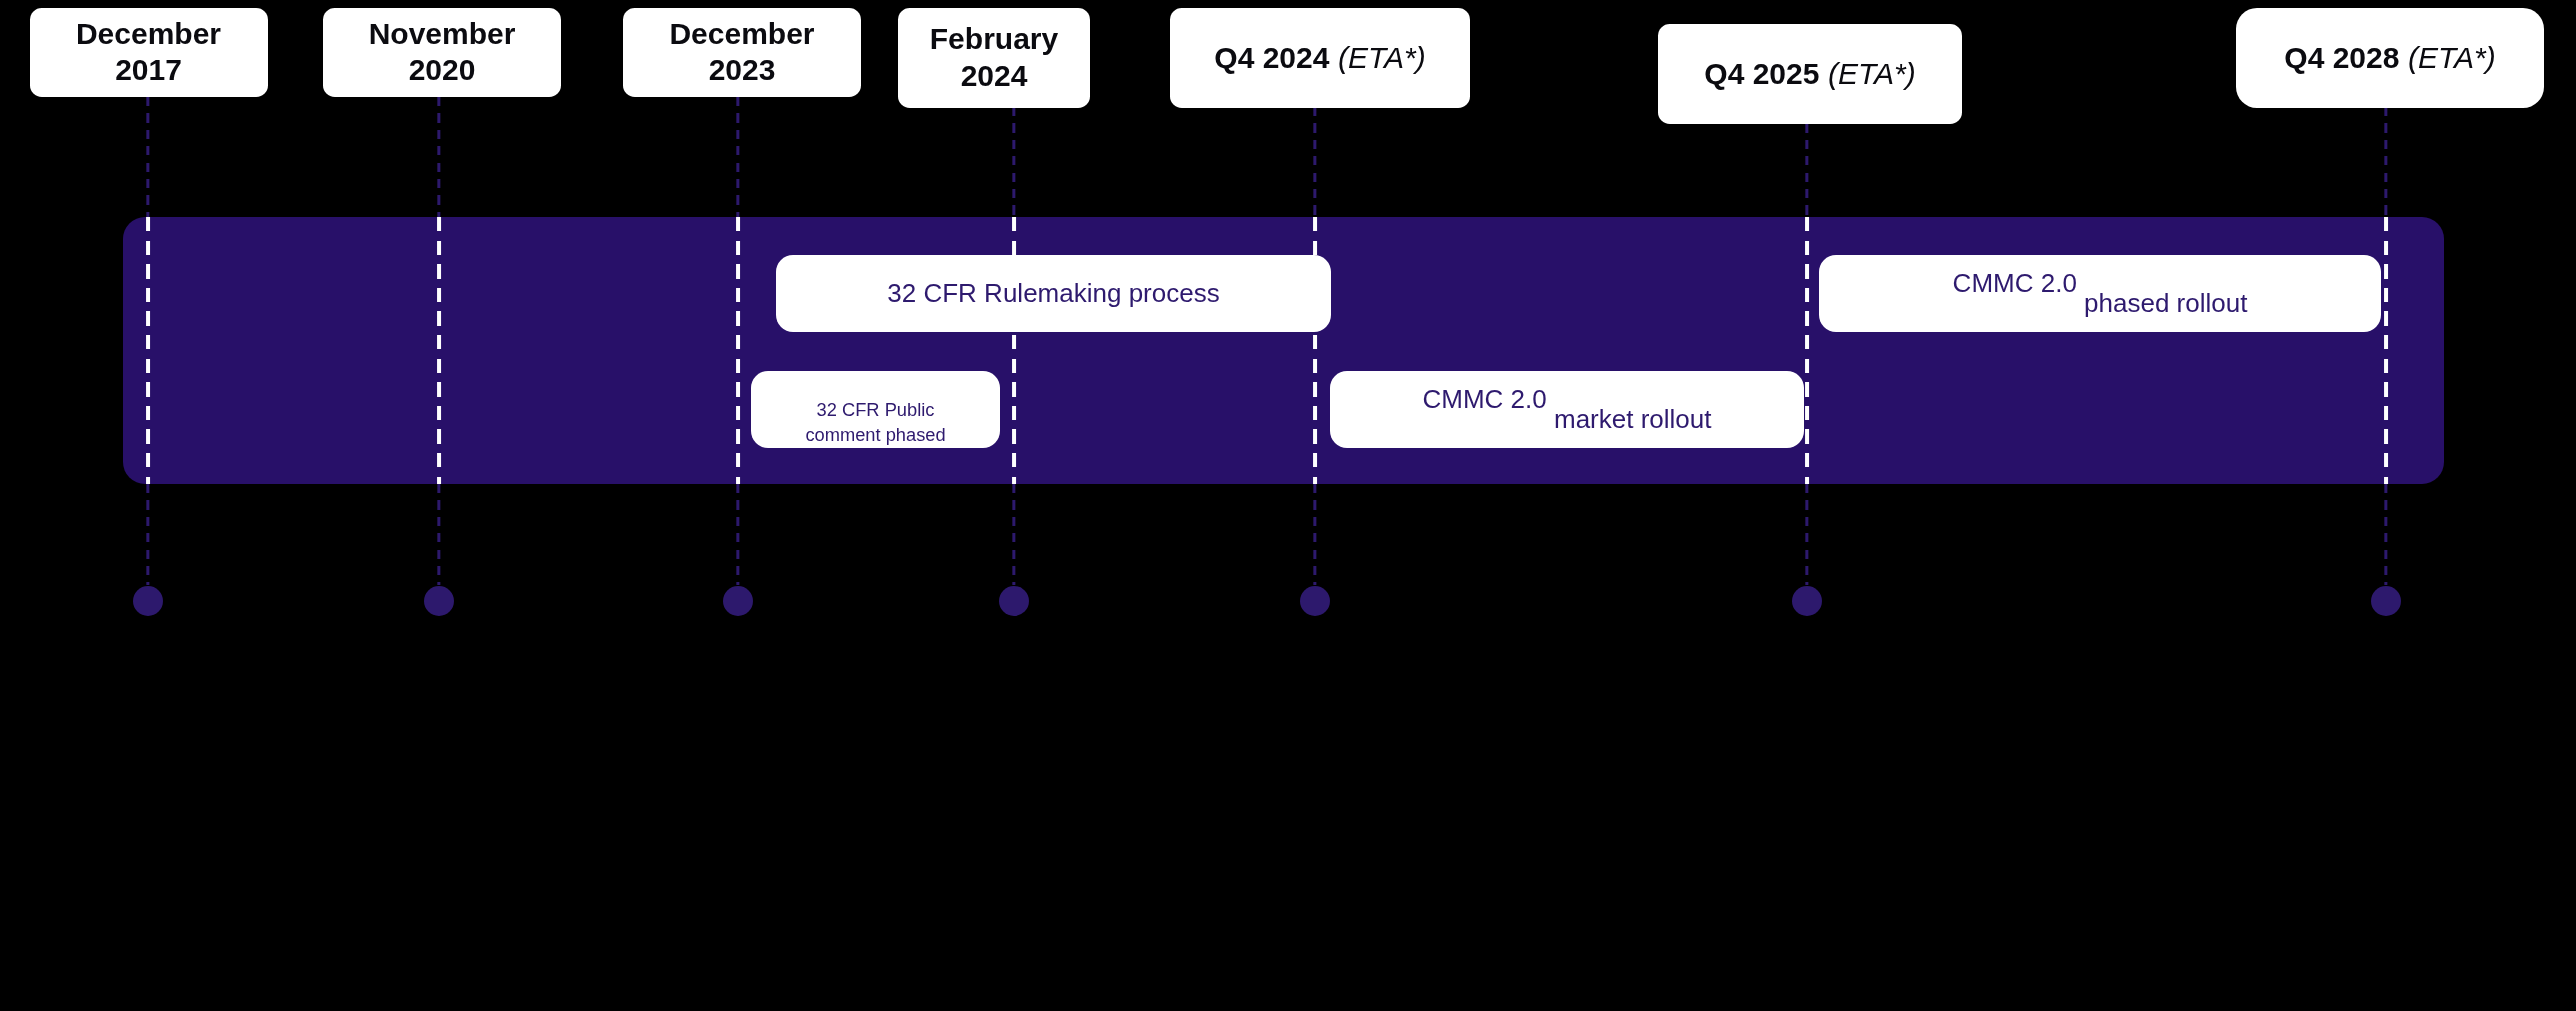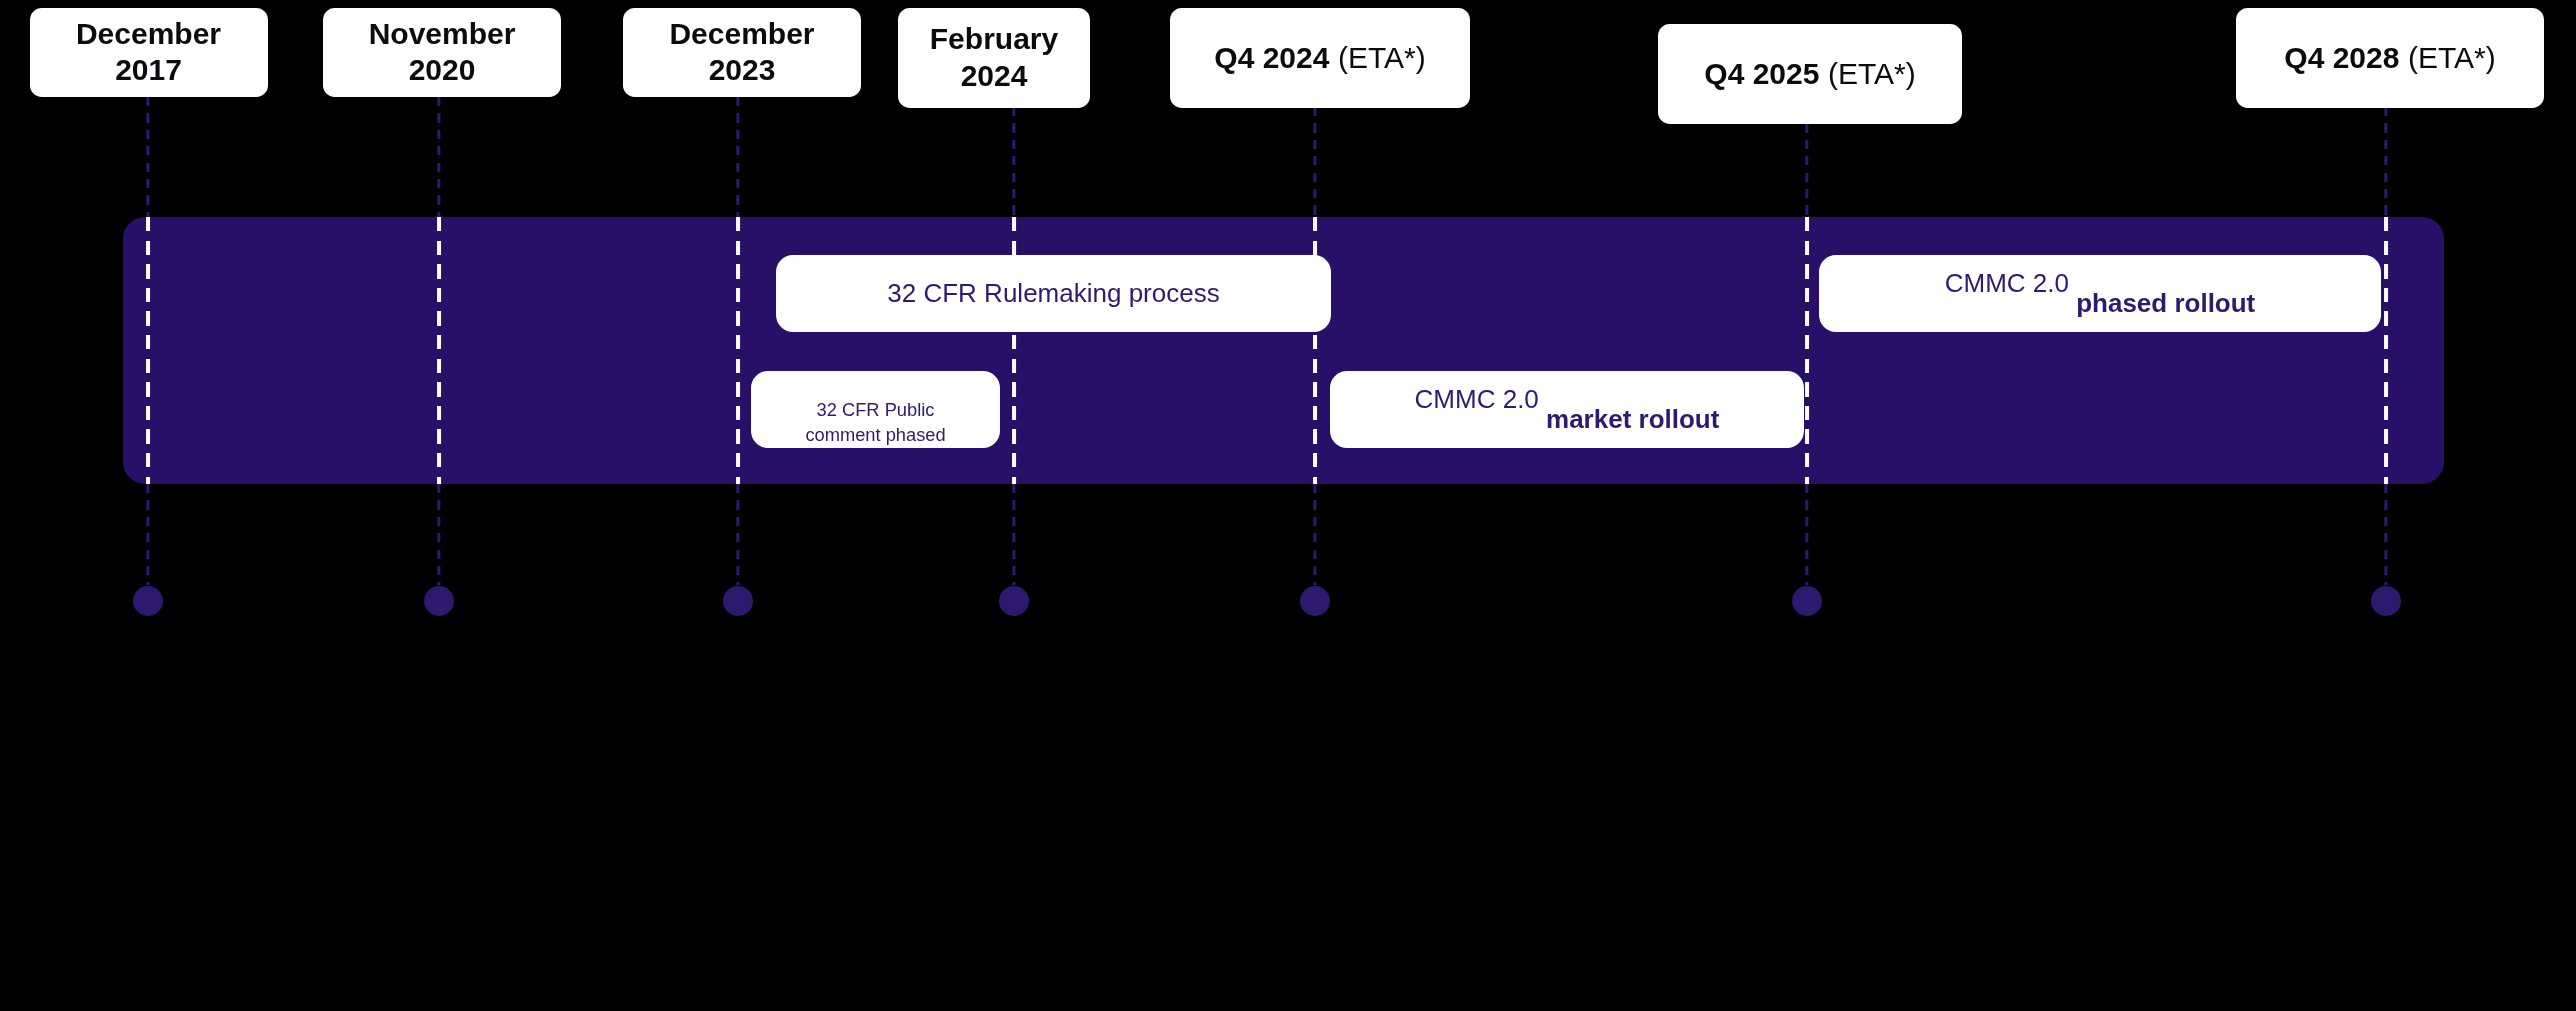--- a/index.html
+++ b/index.html
@@ -51,35 +51,35 @@
     flex-direction: column;
     align-items: center;
     justify-content: center;
     font-weight: 700;
     font-size: 30px;
     line-height: 1.22;
     color: var(--date-text);
     text-align: center;
   }
   .date-row { display: flex; align-items: baseline; gap: 8.5px; justify-content: space-between; }
-  .date-suffix { font-weight: 400; }
+  .date-suffix { font-weight: 400; font-style: italic; }
   .phase-box {
     position: absolute;
     background: var(--box-bg);
     border-radius: 17px;
     display: flex;
     align-items: center;
     justify-content: center;
     color: var(--phase-text);
     font-size: 26px;
     font-weight: 400;
     white-space: nowrap;
   }
   .phase-row { display: flex; gap: 7.2px; }
-  .phase-box .bold { font-weight: 700; margin-top: 20px; }
+  .phase-box .bold { font-weight: 400; margin-top: 20px; }
   .phase-box.small { font-size: 18.3px; line-height: 1.4; text-align: center; }
 </style>
 </head>
 <body>
 
 <div class="stage" id="stage">
   <div class="band"></div>
 
 <div class="milestone">
       <div class="dash upper" style="left: 148px; top: 97px; height: 120px;"></div>
@@ -142,21 +142,21 @@
           <span>Q4 2025</span>
           <span class="date-suffix">(ETA*)</span>
         </div>
       </div>
     </div>
     <div class="milestone">
       <div class="dash upper" style="left: 2386px; top: 107px; height: 110px;"></div>
       <div class="dash band-seg" style="left: 2386px; top: 217px; height: 267px;"></div>
       <div class="dash lower" style="left: 2386px; top: 484px; height: 101px;"></div>
       <div class="dot" style="left: 2386px; top: 601px; width: 30px; height: 30px;"></div>
-      <div class="date-box" style="left: 2236px; top: 7.9px; width: 308px; height: 100px;">
+      <div class="date-box" style="left: 2236px; top: 7.9px; width: 308px; height: 100px; border-radius: 21px;">
         <div class="date-row">
           <span>Q4 2028</span>
           <span class="date-suffix">(ETA*)</span>
         </div>
       </div>
     </div>
     <div class="phase-box" style="left: 748px; top: 255px; width: 555px; height: 77px; margin-left: 28px;">
       <span>32 CFR Rulemaking process</span>
     </div>
     <div class="phase-box" style="left: 1819px; top: 255px; width: 562px; height: 77px;">

